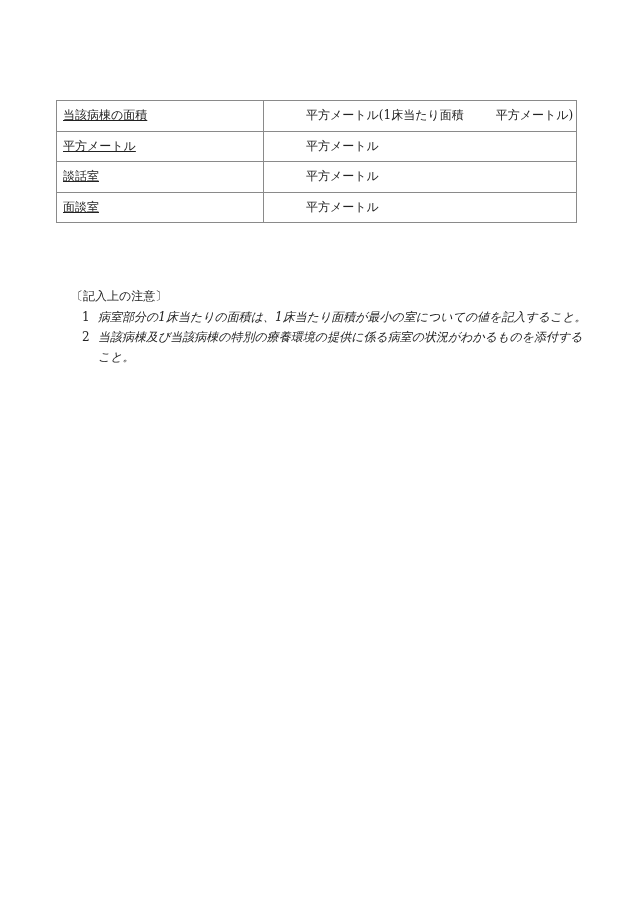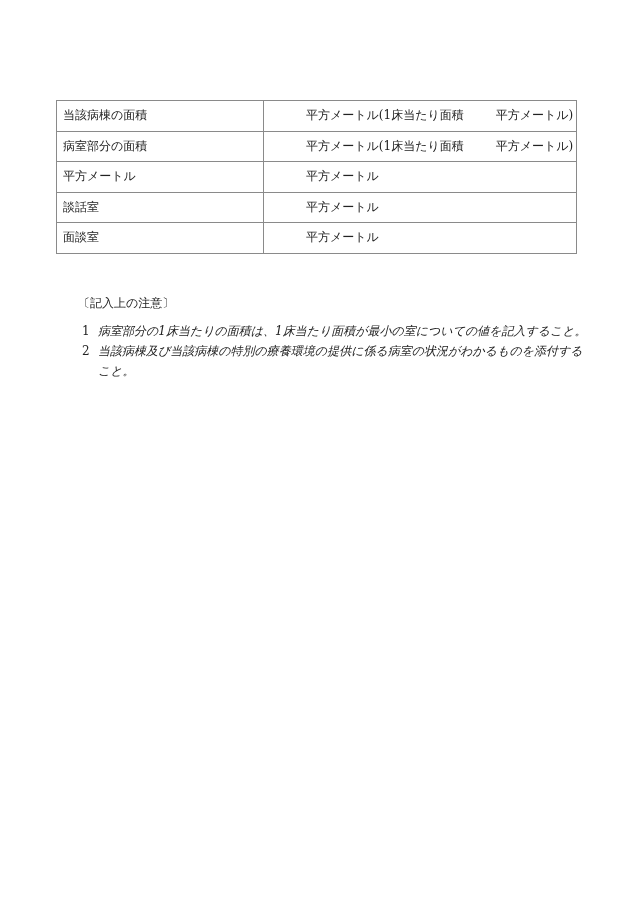--- a/index.html
+++ b/index.html
@@ -12,47 +12,42 @@
     position: absolute; left: 56px; top: 100px;
     width: 521px;
     border-collapse: collapse;
     font-size: 12px;
   }
   .form-table td {
     border: 1px solid #8a8a8a;
     height: 29.5px;
     padding: 0;
     vertical-align: middle;
+    text-decoration: underline;
   }
   .form-table td.label-cell { width: 200px; padding-left: 6px; }
   .form-table td.value-cell { padding-left: 42px; }
   .value-cell .unit { display: inline-block; }
   .value-cell .gap { display: inline-block; width: 32px; }
   .notes {
     position: absolute; left: 70px; top: 285px; width: 520px;
     font-size: 12px; line-height: 20px;
   }
-  .notes .heading { margin: 8px; }
+  .notes .heading { margin: 1px; }
   .notes .item { display: flex; margin-left: 12px; }
   .notes .num { width: 16px; flex: 0 0 16px; }
   .notes .text { flex: 1; font-style: italic; }
 </style>
 </head>
 <body>
 
 <table class="form-table">
   <tbody>
     <tr>
       <td class="label-cell">当該病棟の面積</td>
-      <td class="value-cell">
-        <span class="unit">平方メートル(1床当たり面積</span><span class="gap"></span><span class="unit">平方メートル)</span>
-      </td>
-    </tr>
-    <tr>
-      <td class="label-cell">病室部分の面積</td>
       <td class="value-cell">
         <span class="unit">平方メートル(1床当たり面積</span><span class="gap"></span><span class="unit">平方メートル)</span>
       </td>
     </tr>
     <tr>
       <td class="label-cell">平方メートル</td>
       <td class="value-cell">
         <span class="unit">平方メートル</span>
       </td>
     </tr>

